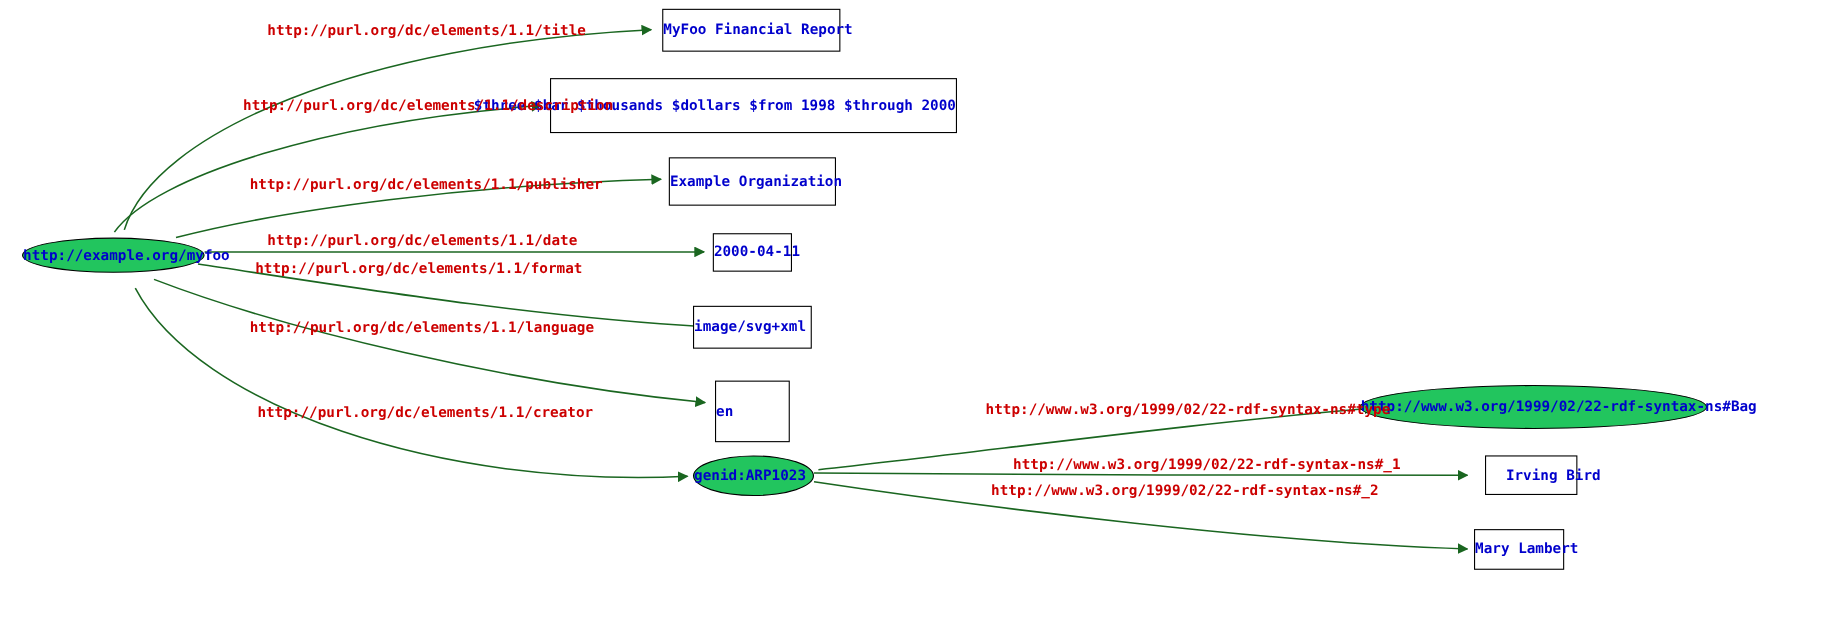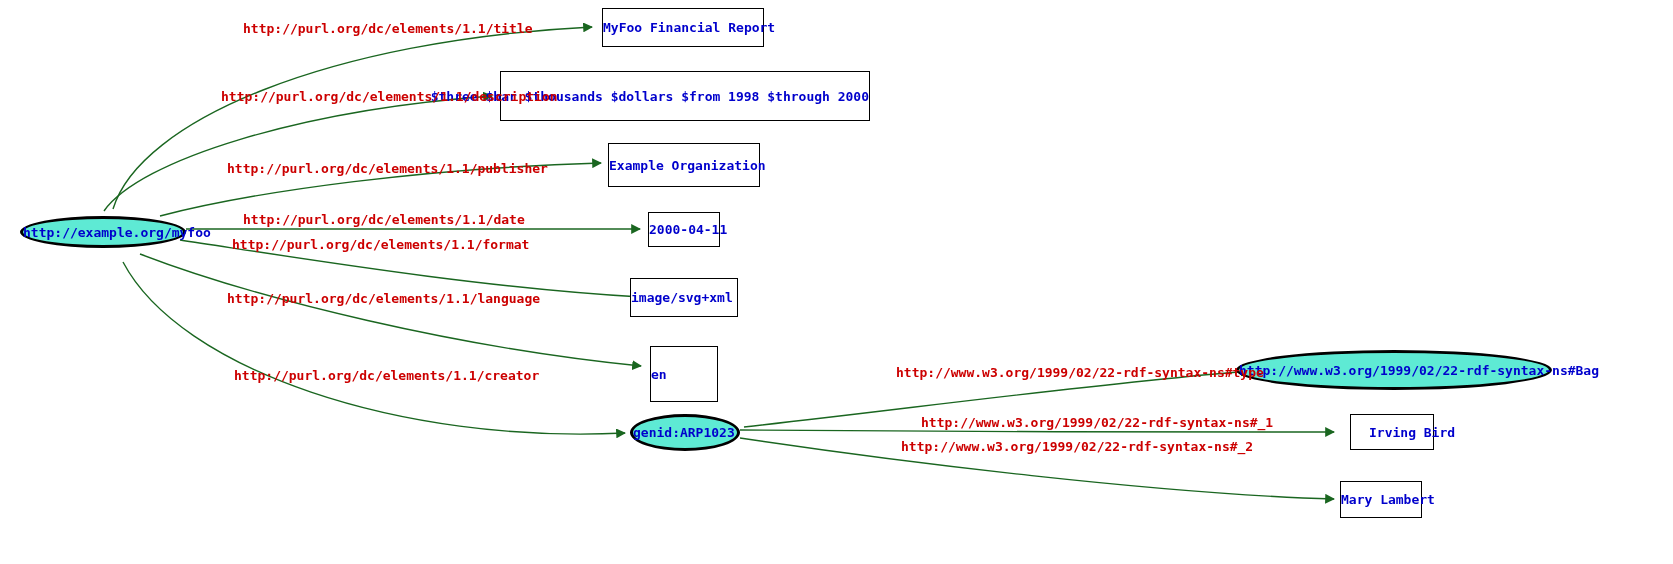--- a/index.html
+++ b/index.html
@@ -36,23 +36,23 @@
     font-weight: bold;
     font-size: 13px;
     letter-spacing: 0px;
     white-space: nowrap;
   }
   .node.rect {
     border: 1px solid #000000;
     background: #ffffff;
   }
   .node.ellipse {
-    border: 3px solid #000000;
+    border: 1px solid #000000;
     border-radius: 50%;
-    background: #5eead4;
+    background: #22c55e;
   }
   .node.overflow {
     overflow: visible;
   }
   .edge-label {
     position: absolute;
     color: #cc0000;
     font-family: "DejaVu Sans Mono", "Liberation Mono", monospace;
     font-weight: bold;
     font-size: 13px;

